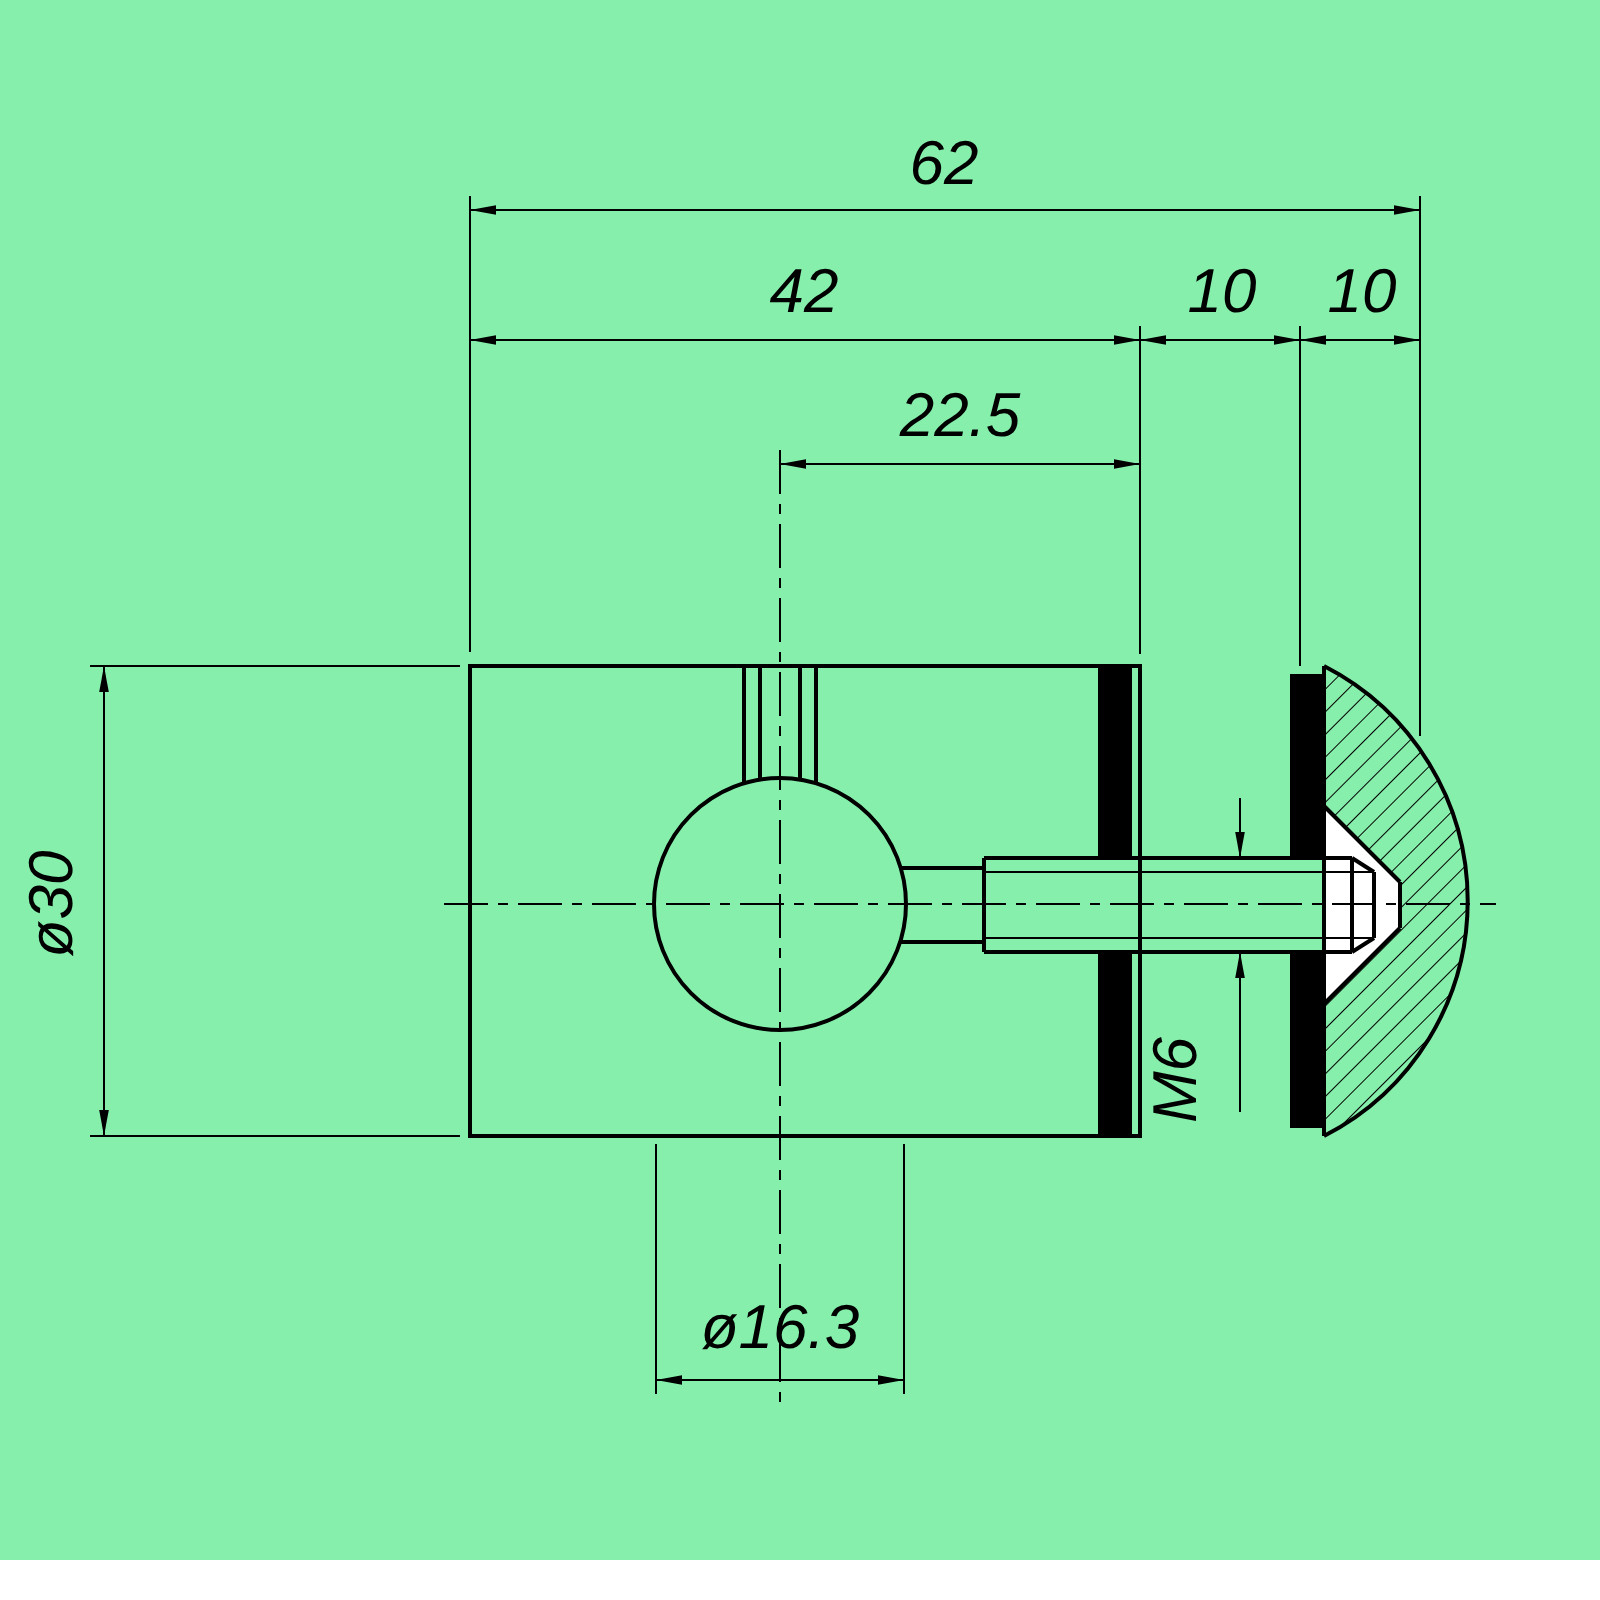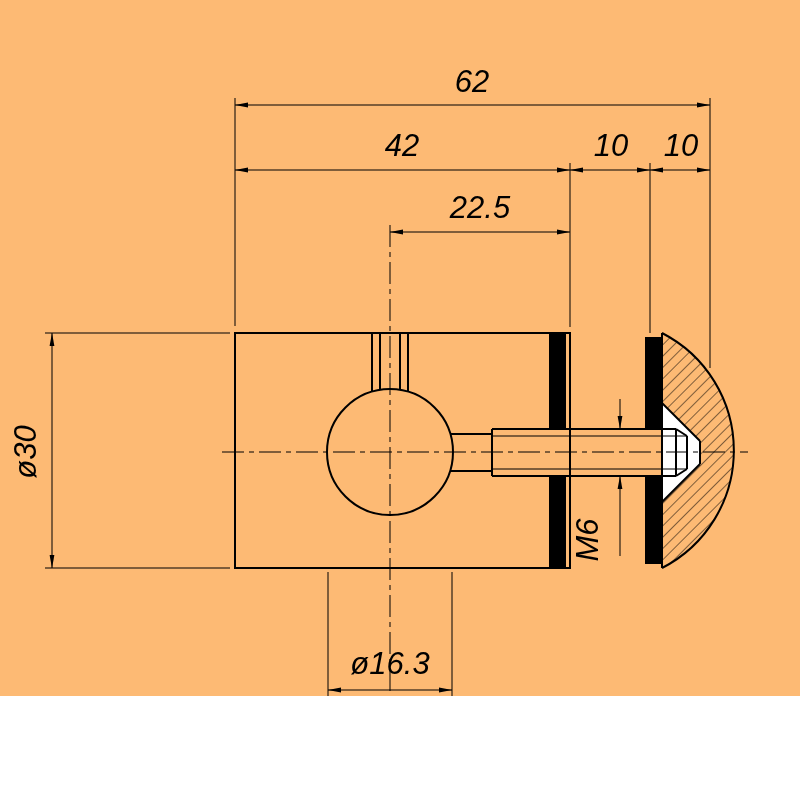--- a/index.html
+++ b/index.html
@@ -1,16 +1,16 @@
 <!DOCTYPE html>
 <html><head>
 <meta charset="utf-8">
 <style>
   html,body{margin:0;padding:0;background:#ffffff;}
-  .canvas{position:relative;width:800px;height:696px;background:#fdba74;overflow:hidden;
+  .canvas{position:relative;width:800px;height:780px;background:#86efac;overflow:hidden;
           font-family:"Liberation Sans", sans-serif;}
   svg{position:absolute;left:0;top:0;}
   text.dim{font-family:"Liberation Sans", sans-serif;font-style:italic;font-size:31px;
            fill:#000;text-anchor:middle;}
   .thick{stroke:#000;stroke-width:2;fill:none;}
   .xfine{stroke:#000;stroke-width:1;fill:none;}
   .cl{stroke:#000;stroke-width:1;fill:none;stroke-dasharray:22 5 5 5;}
 </style>
 </head>
 <body>

